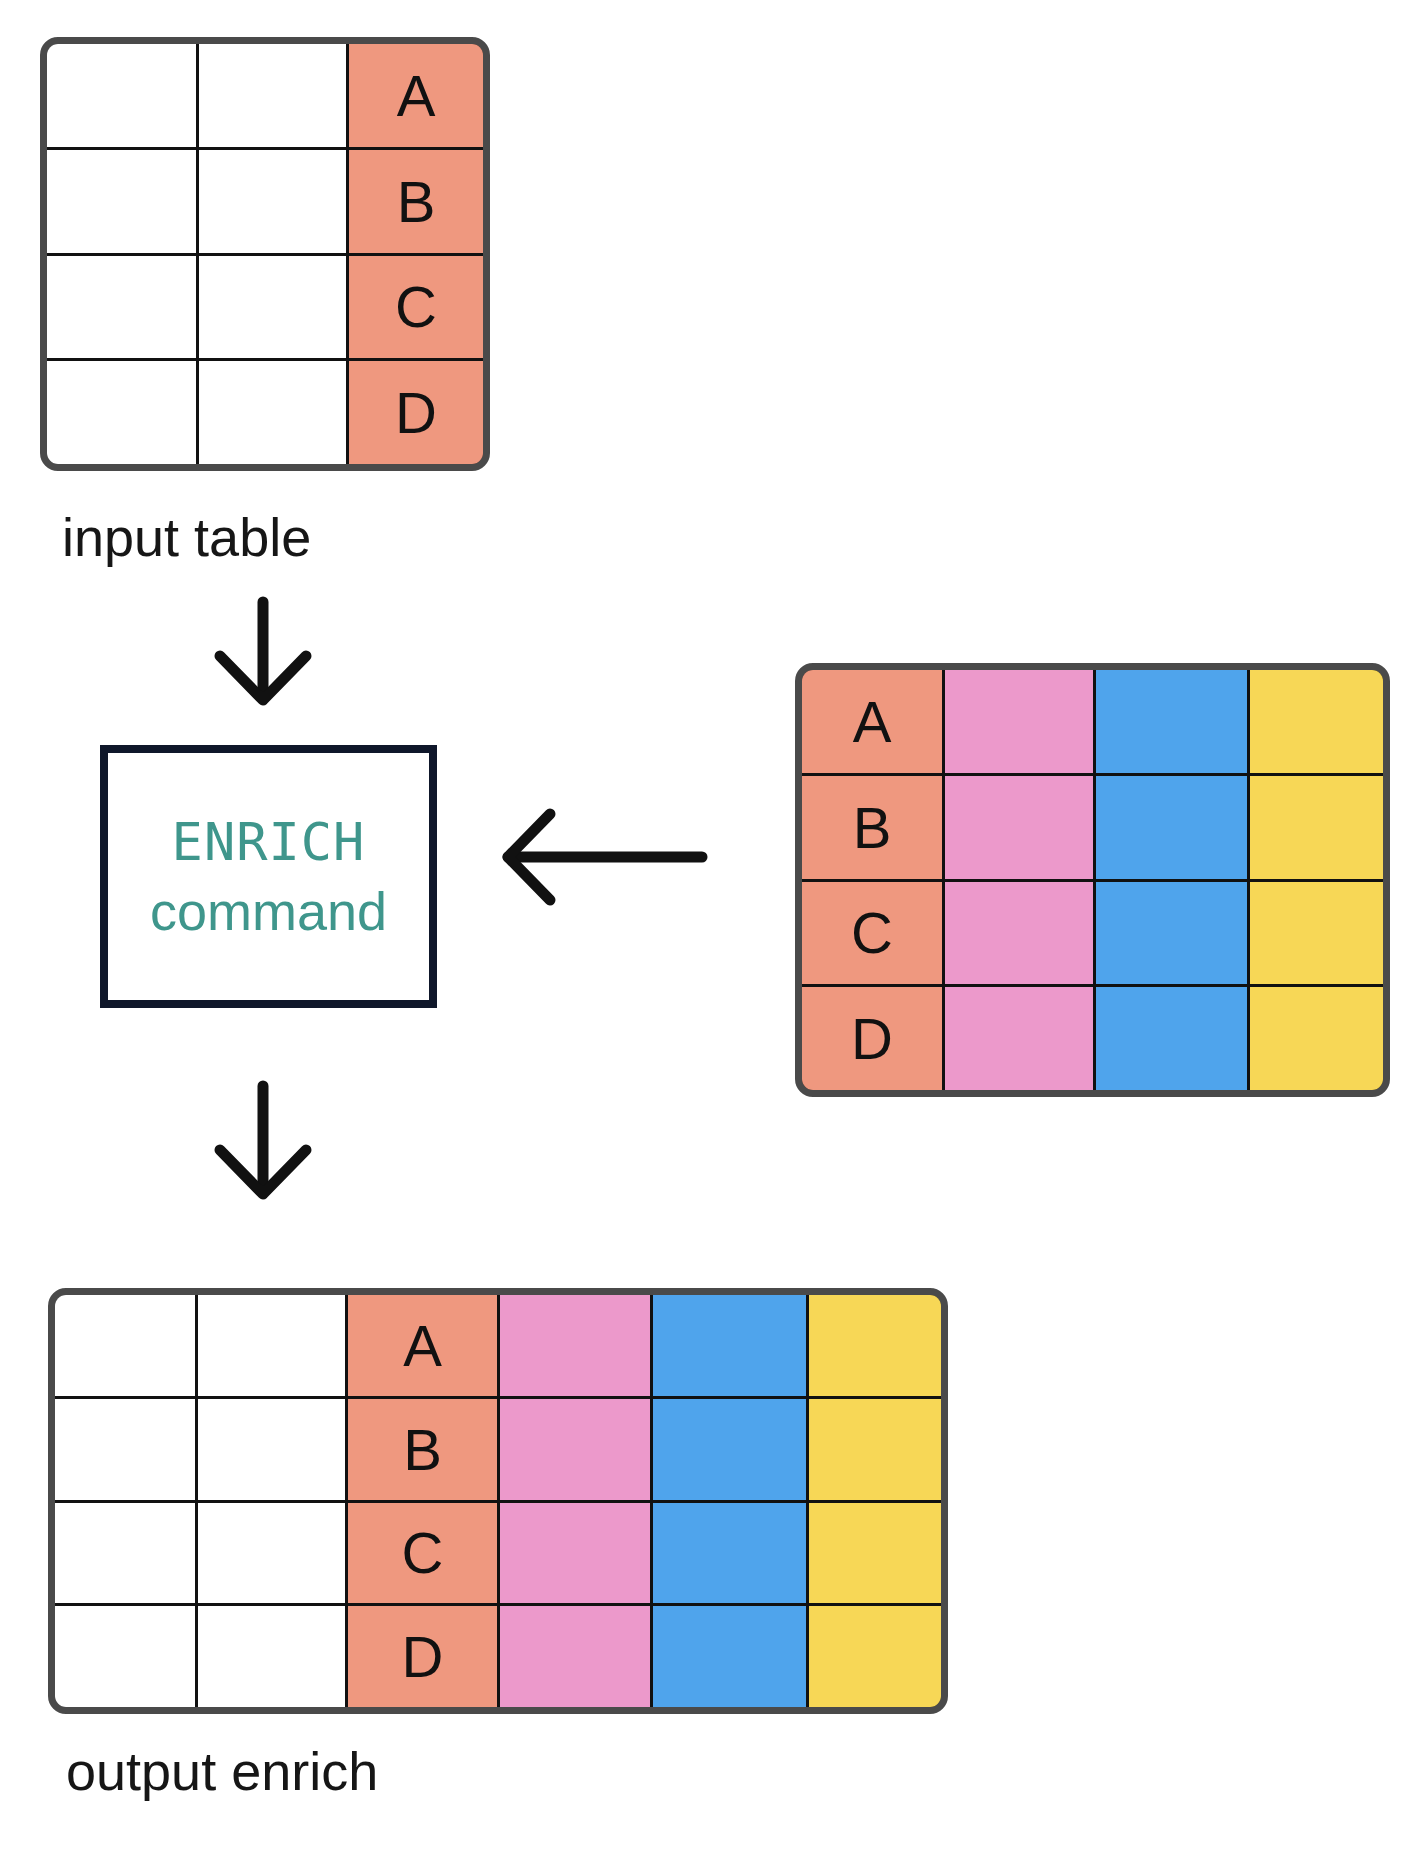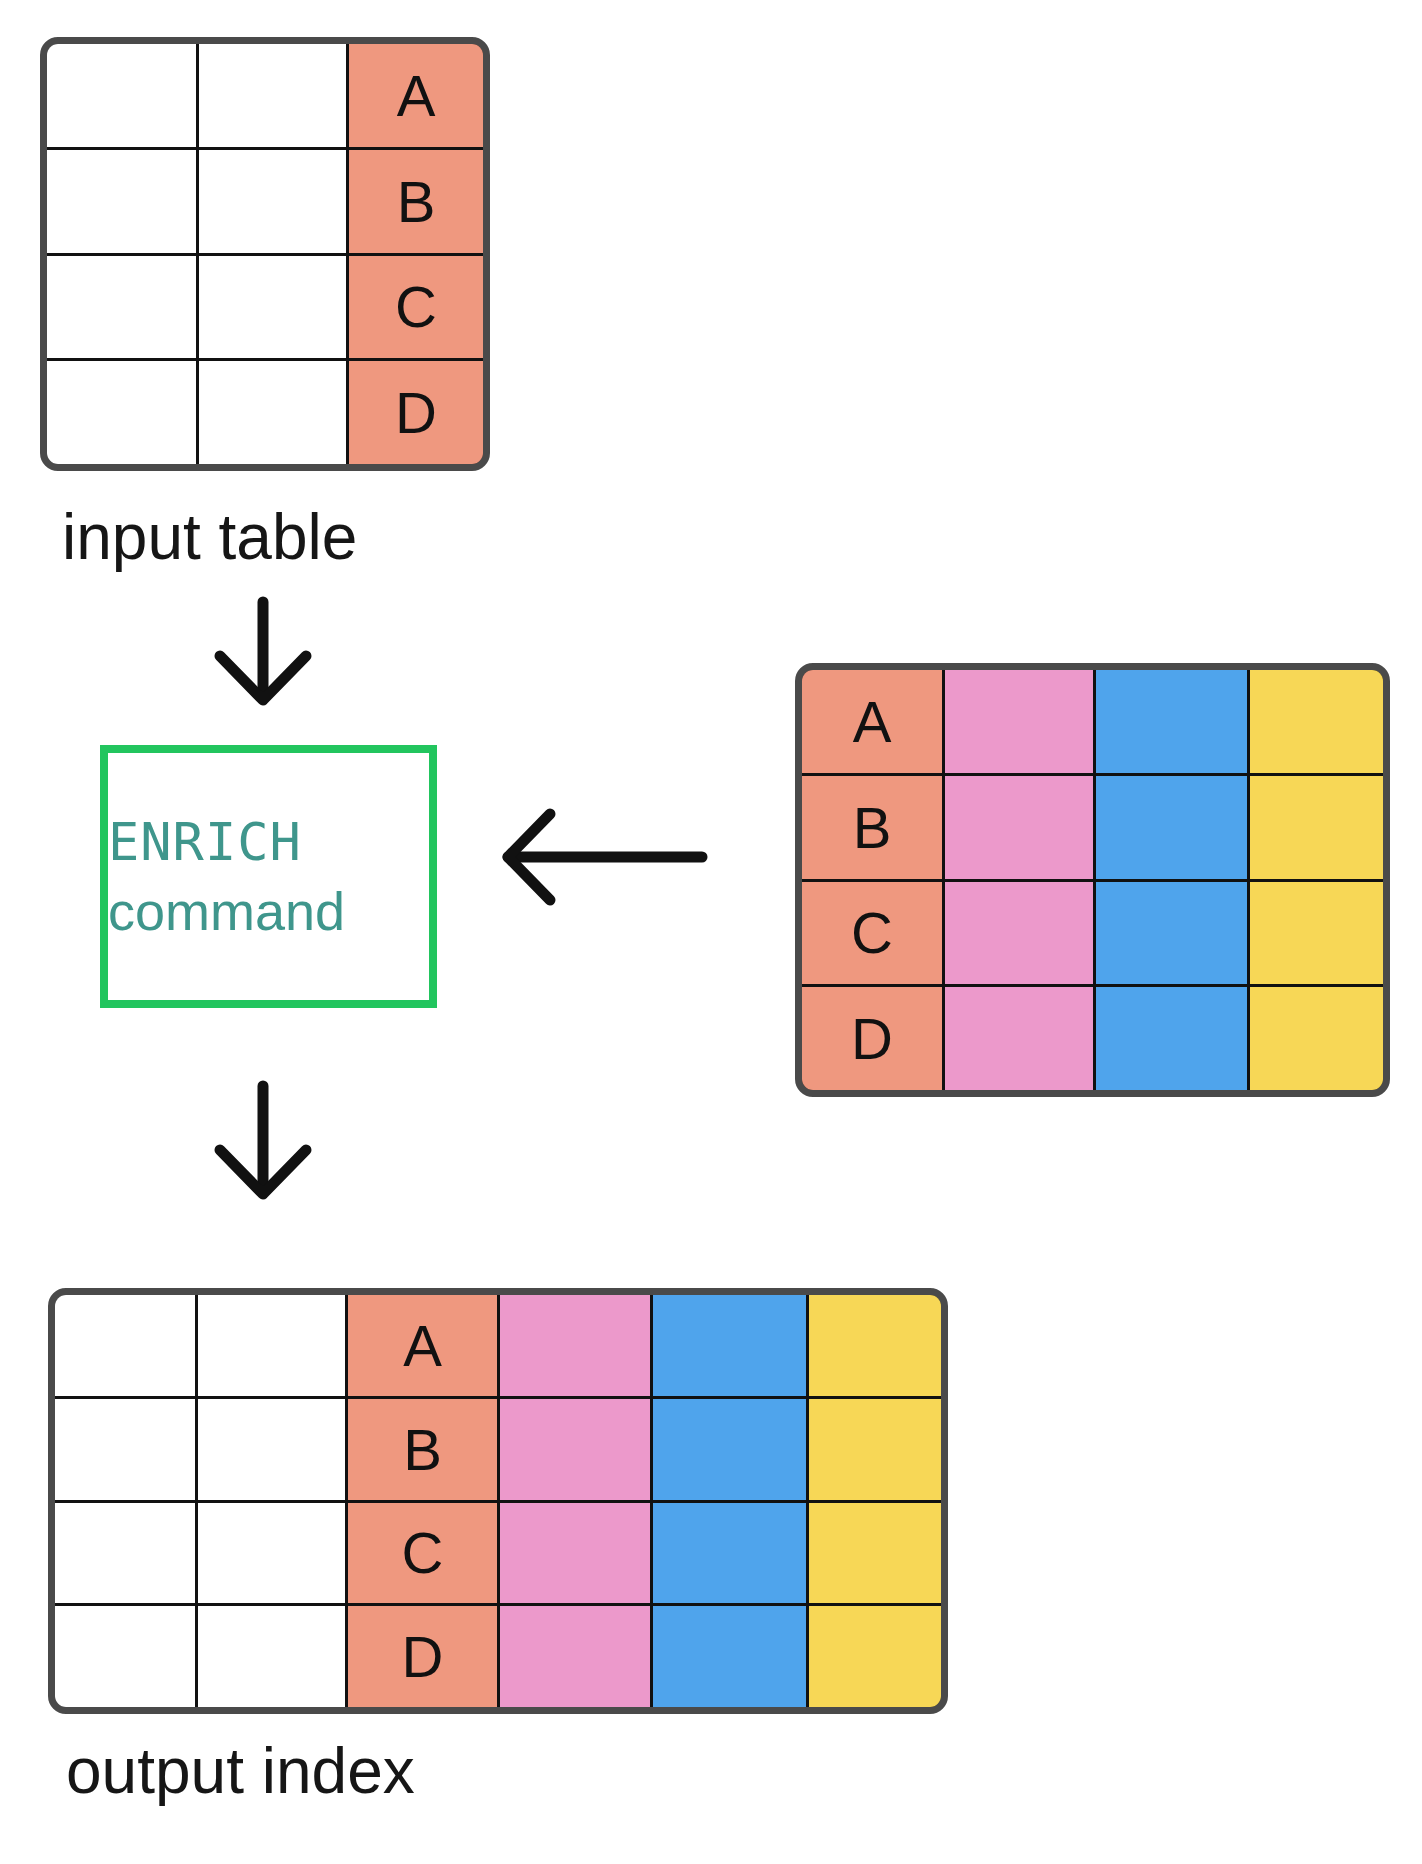--- a/index.html
+++ b/index.html
@@ -48,39 +48,39 @@
   }
   #output-table {
     left: 48px; top: 1288px; width: 900px; height: 426px;
     grid-template-columns: 140px 147px 149px 150px 153px 1fr;
     grid-template-rows: repeat(4, 1fr);
   }
 
   
   .diagram-label {
     position: absolute;
-    font-size: 64px;
+    font-size: 54px;
     line-height: 62px;
     color: #161616;
     white-space: nowrap;
   }
   #input-table-label  { left: 62px;  top: 506px;  }
   #enrich-index-label { left: 808px; top: 1108px; }
   #output-table-label { left: 66px;  top: 1740px; }
 
   
   .command-box {
     position: absolute;
     left: 100px; top: 745px; width: 337px; height: 263px;
-    border: 8px solid #22c55e;
+    border: 8px solid #0f172a;
     box-sizing: border-box;
     background: #ffffff;
     display: flex;
     flex-direction: column;
-    align-items: flex-start;
+    align-items: center;
     justify-content: center;
     gap: 8px;
   }
   .command-name {
     font-family: "DejaVu Sans Mono", monospace;
     font-size: 52px;
     color: #3f968c;
     letter-spacing: 1px;
   }
   .command-caption {
@@ -197,15 +197,15 @@
     <div class="cell blue"></div>
     <div class="cell yellow"></div>
 
     <div class="cell"></div>
     <div class="cell"></div>
     <div class="cell key">D</div>
     <div class="cell pink"></div>
     <div class="cell blue"></div>
     <div class="cell yellow"></div>
   </div>
-  <div class="diagram-label" id="output-table-label">output index</div>
+  <div class="diagram-label" id="output-table-label">output enrich</div>
 
 </div>
 
 </body></html>

